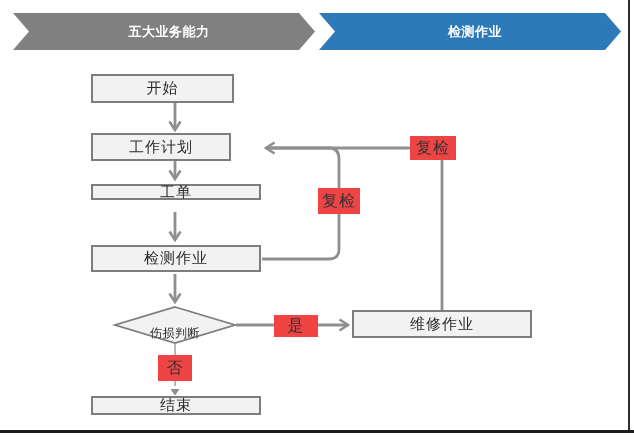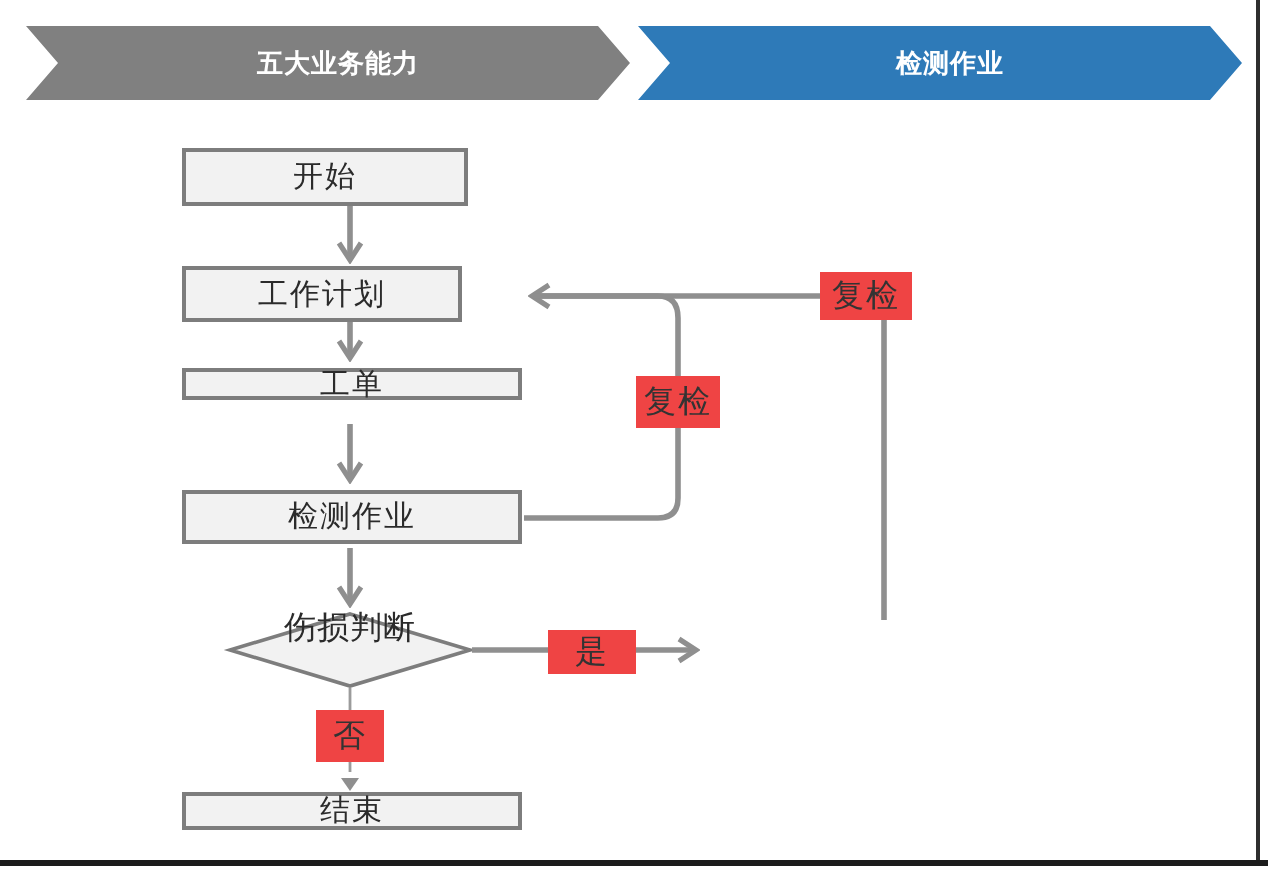--- a/index.html
+++ b/index.html
@@ -38,23 +38,23 @@
     display:flex;align-items:center;justify-content:center;
     font-size:15px;color:var(--text-dark);letter-spacing:1px;
   }
   .node-start{left:91px;top:74px;width:143px;height:29px;}
   .node-plan{left:91px;top:133px;width:140px;height:28px;}
   .node-order{left:91px;top:184px;width:170px;height:16px;}
   .node-inspect{left:91px;top:245px;width:170px;height:27px;}
   .node-end{left:91px;top:396px;width:170px;height:19px;}
   .node-repair{left:352px;top:310px;width:180px;height:28px;}
   .decision-label{
-    position:absolute;z-index:3;left:115px;top:304px;width:120px;height:20px;
+    position:absolute;z-index:3;left:115px;top:323px;width:120px;height:20px;
     display:flex;align-items:center;justify-content:center;
-    font-size:16px;color:var(--text-dark);letter-spacing:0.5px;background:transparent;
+    font-size:12px;color:var(--text-dark);letter-spacing:0.5px;background:transparent;
   }
   .edge-label{
     position:absolute;z-index:3;background:#ef4444;
     display:flex;align-items:center;justify-content:center;
     font-size:16px;color:#333333;letter-spacing:1px;
   }
   .label-yes{left:274px;top:315px;width:44px;height:22px;}
   .label-no{left:158px;top:355px;width:34px;height:26px;}
   .label-recheck-inner{left:318px;top:188px;width:42px;height:26px;}
   .label-recheck-outer{left:410px;top:136px;width:46px;height:24px;}
@@ -95,20 +95,21 @@
       <path d="M442 310 V148 H266" stroke="#8f8f8f" stroke-width="2.8" fill="none"></path>
 
       <path d="M175 344 V386" stroke="#9b9b9b" stroke-width="1.4" fill="none"></path>
       <polygon points="170.5,389 179.5,389 175,395.5" fill="#8f8f8f"></polygon>
     </svg>
 
     <div class="node node-start">开始</div>
     <div class="node node-plan">工作计划</div>
     <div class="node node-order">工单</div>
     <div class="node node-inspect">检测作业</div>
+    <div class="node node-repair">维修作业</div>
     <div class="node node-end">结束</div>
     <div class="decision-label">伤损判断</div>
 
     <div class="edge-label label-yes">是</div>
     <div class="edge-label label-no">否</div>
     <div class="edge-label label-recheck-inner">复检</div>
     <div class="edge-label label-recheck-outer">复检</div>
   </div>
 
   <div class="frame-right"></div>

